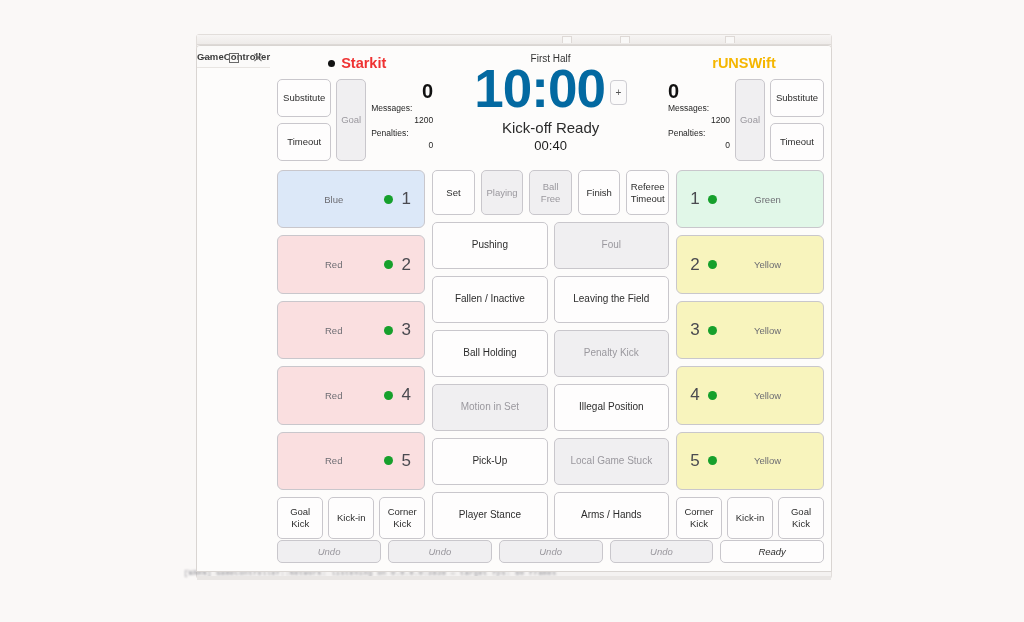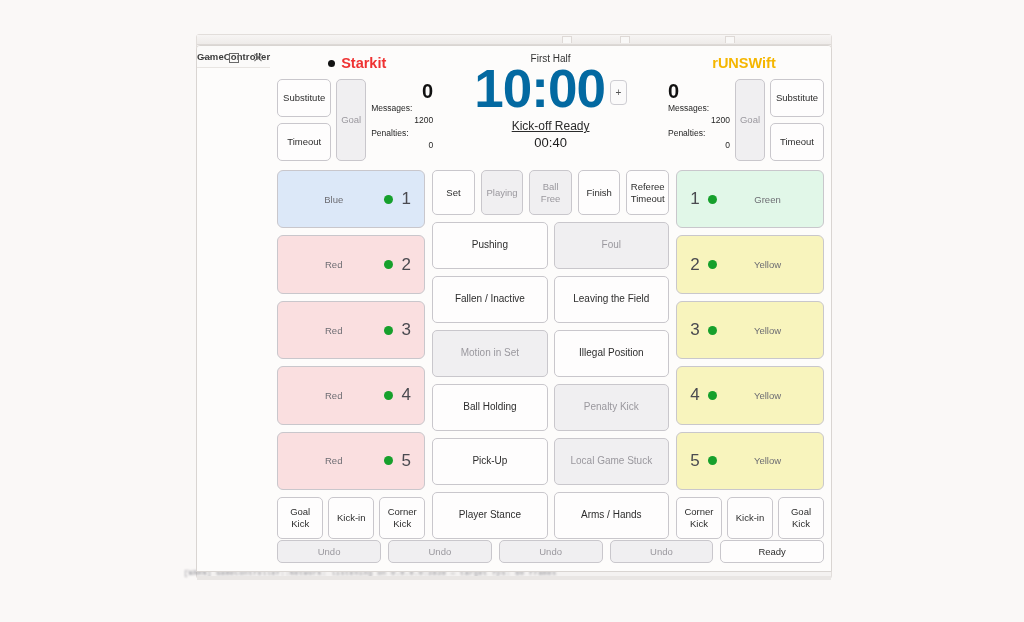--- a/index.html
+++ b/index.html
@@ -219,21 +219,21 @@
   .plus-btn {
     width: 17px; height: 25px;
     margin-left: 5px; margin-top: 6px;
     background: #fbfafa;
     border: 1px solid #cecdd2;
     border-radius: 4px;
     font-size: 10px; color: #555;
     display: flex; align-items: center; justify-content: center;
     cursor: default;
   }
-  .state-label { font-size: 12px; color: #2b2b2b; margin-top: 3px; text-decoration: underline; }
+  .state-label { font-size: 15px; color: #2b2b2b; margin-top: 3px; }
   .sub-clock { font-size: 13px; color: #1d1d1d; margin-top: 2px; }
 
   
   .main {
     flex: 1;
     display: flex;
     gap: 7px;
     padding-top: 5px;
     min-height: 0;
   }
@@ -283,20 +283,21 @@
 
   .cgrid-top { display: flex; gap: 6px; height: 45px; flex: none; }
   .cgrid-top .btn { flex: 1; font-size: 9.5px; }
   .crow { display: flex; gap: 6px; flex: 1; min-height: 0; }
   .crow .btn { flex: 1; font-size: 10px; }
 
   .undorow {
     display: flex; gap: 7px;
     height: 24px; flex: none;
     padding-top: 1px;
+    font-style: italic;
   }
   .undorow .btn { flex: 1; font-size: 9.5px; border-radius: 5px; }
 </style>
 </head>
 <body>
 
 <div id="desktop">
 
   <div class="bg-window"></div>
   <div class="bg-tabstrip"></div>
@@ -423,26 +424,26 @@
           <div id="penalty-grid" style="flex:1;display:flex;flex-direction:column;gap:7px;min-height:0;">
               <div class="crow">
                 <div class="btn">Pushing</div>
                 <div class="btn disabled">Foul</div>
               </div>
               <div class="crow">
                 <div class="btn">Fallen / Inactive</div>
                 <div class="btn">Leaving the Field</div>
               </div>
               <div class="crow">
+                <div class="btn">Ball Holding</div>
+                <div class="btn disabled">Penalty Kick</div>
+              </div>
+              <div class="crow">
                 <div class="btn disabled">Motion in Set</div>
                 <div class="btn">Illegal Position</div>
-              </div>
-              <div class="crow">
-                <div class="btn">Ball Holding</div>
-                <div class="btn disabled">Penalty Kick</div>
               </div>
               <div class="crow">
                 <div class="btn">Pick-Up</div>
                 <div class="btn disabled">Local Game Stuck</div>
               </div>
               <div class="crow">
                 <div class="btn">Player Stance</div>
                 <div class="btn">Arms / Hands</div>
               </div>
             </div>

